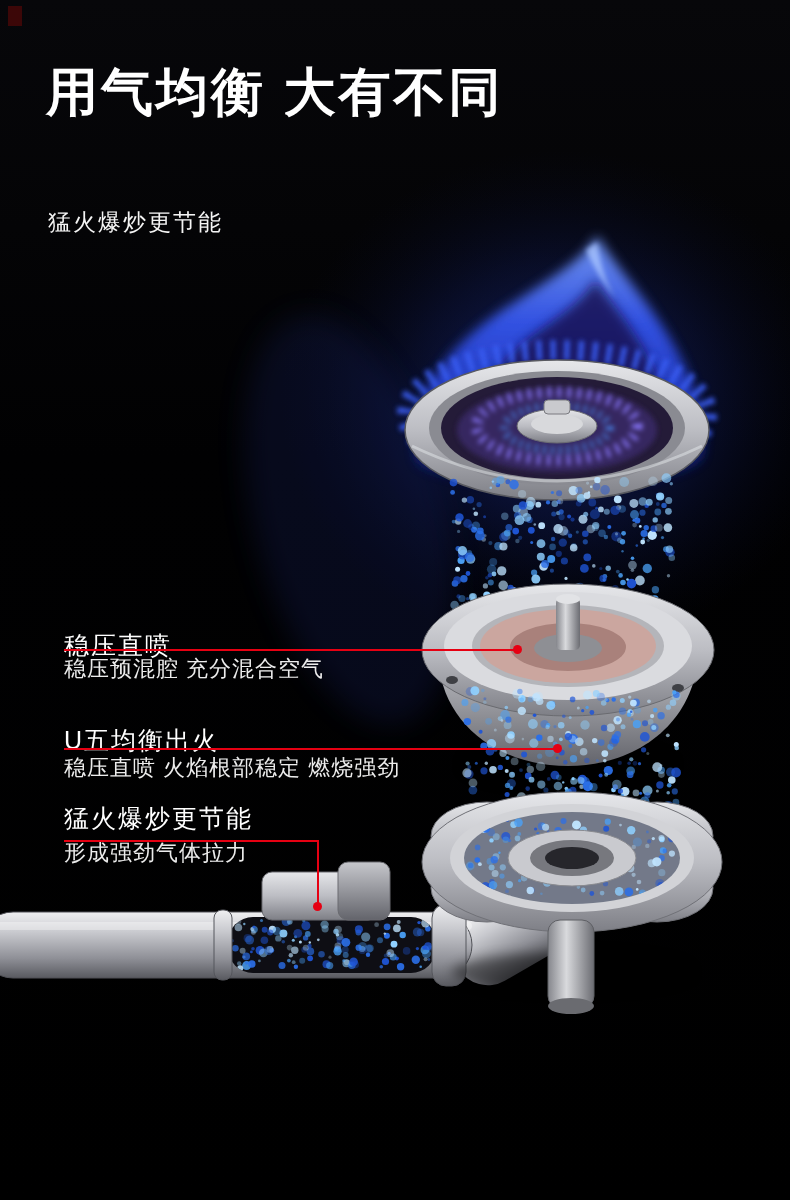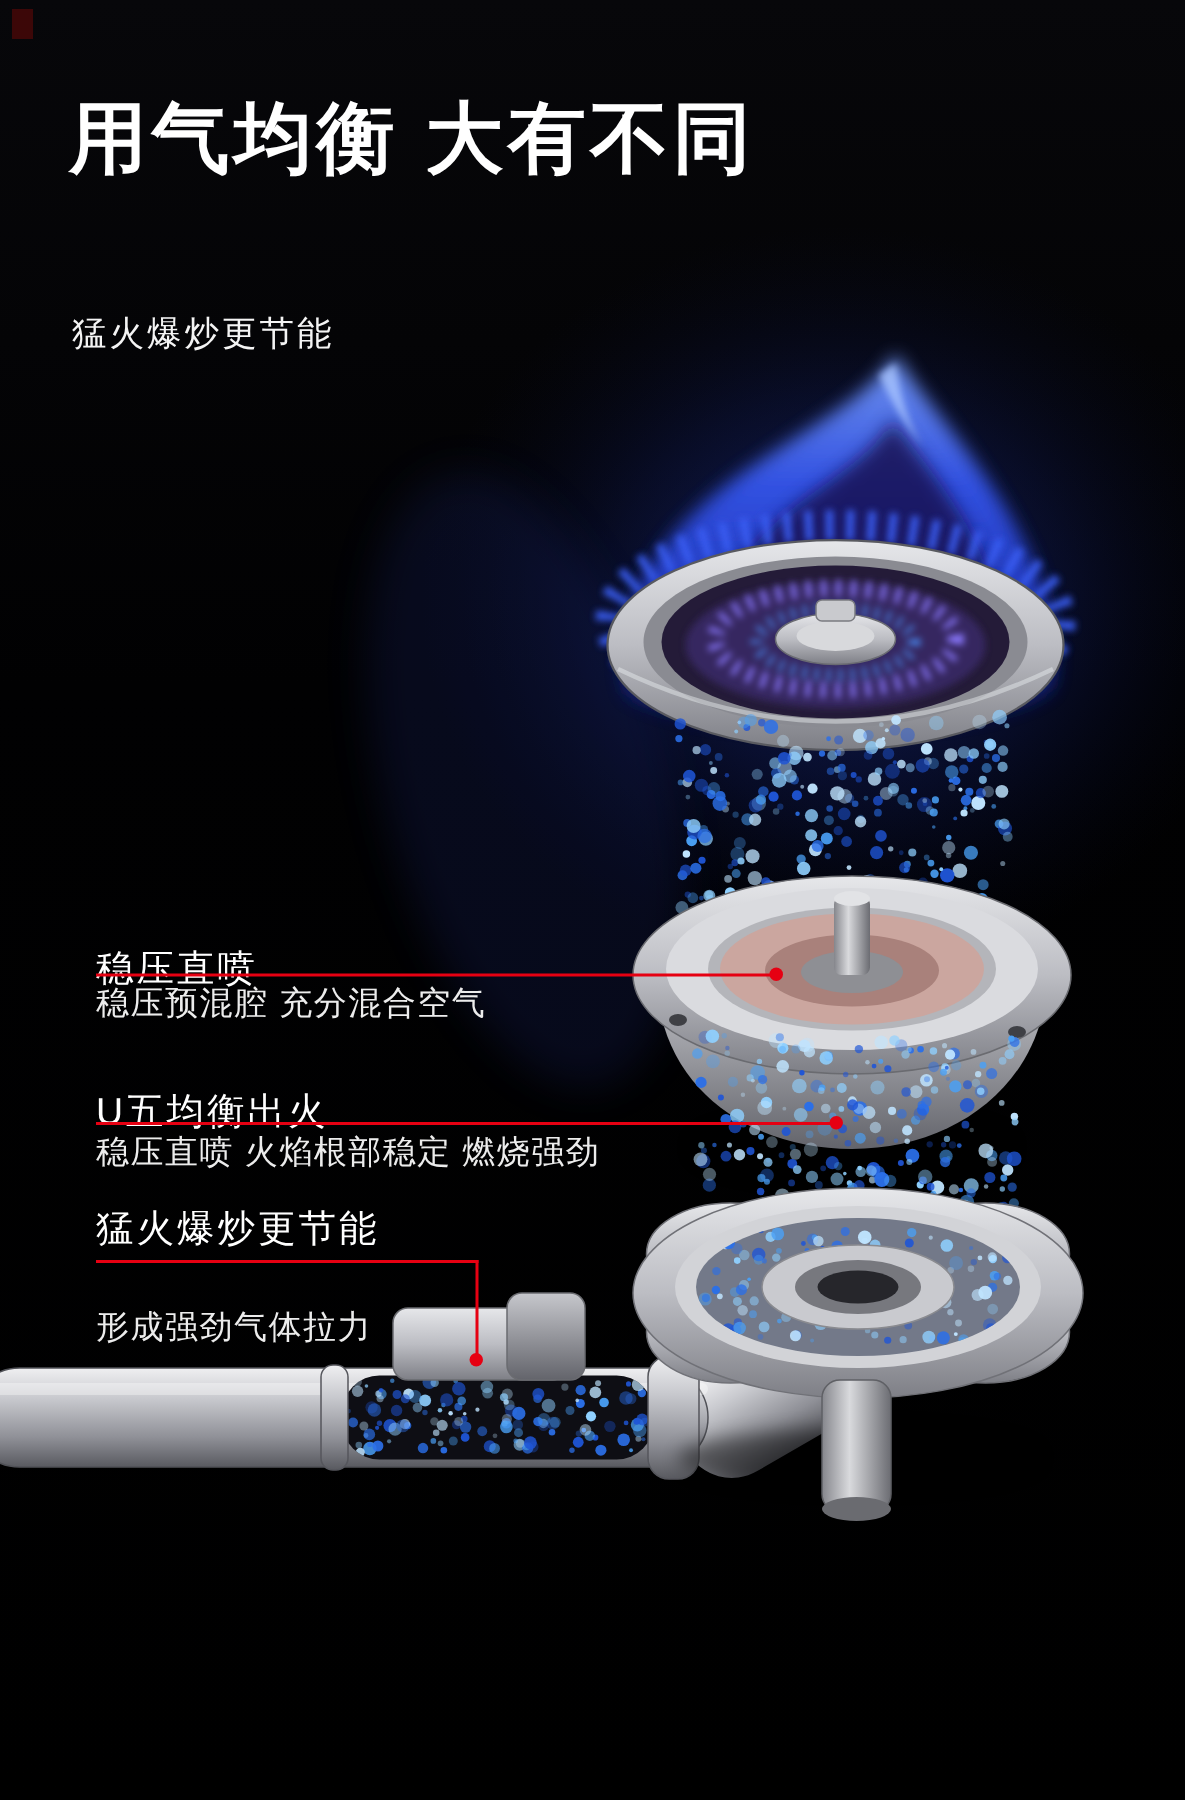--- a/index.html
+++ b/index.html
@@ -976,16 +976,16 @@
     <div class="lead-line" style="top: 748px; left: 64px; width: 494px; background: rgb(230, 0, 18);"></div>
     <div class="lead-dot" style="top: 744px; left: 553px; background: rgb(230, 0, 18);"></div>
     <div class="callout-desc" style="top:753px">稳压直喷 火焰根部稳定 燃烧强劲</div>
   </div>
 
   <div>
     <div class="callout-label" style="top:802px">猛火爆炒更节能</div>
     <div class="lead-line" style="top: 840px; left: 64px; width: 255px; background: rgb(230, 0, 18);"></div>
     <div class="lead-vline" style="top: 840px; left: 317px; height: 66px; background: rgb(230, 0, 18);"></div>
     <div class="lead-dot" style="top: 902px; left: 313px; background: rgb(230, 0, 18);"></div>
-    <div class="callout-desc" style="top:870px">形成强劲气体拉力</div>
+    <div class="callout-desc" style="top:838px">形成强劲气体拉力</div>
   </div>
 
 </div>
 
 </body></html>

